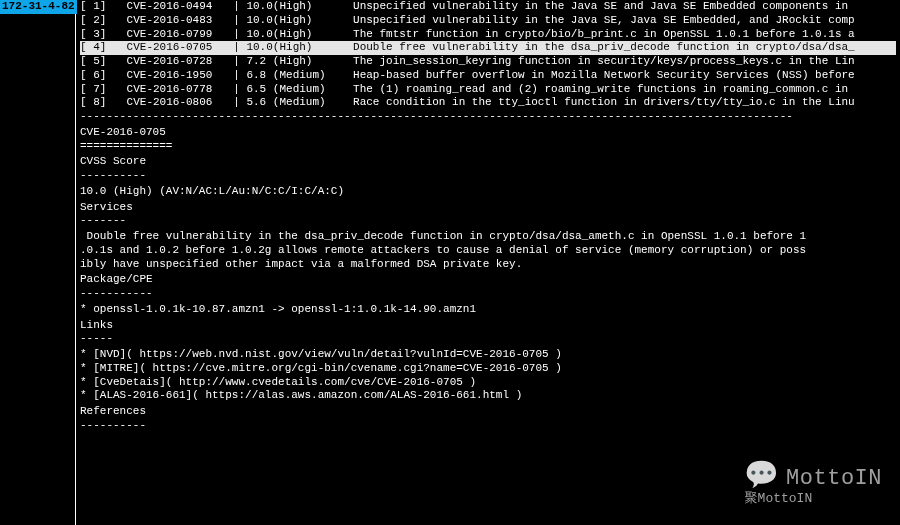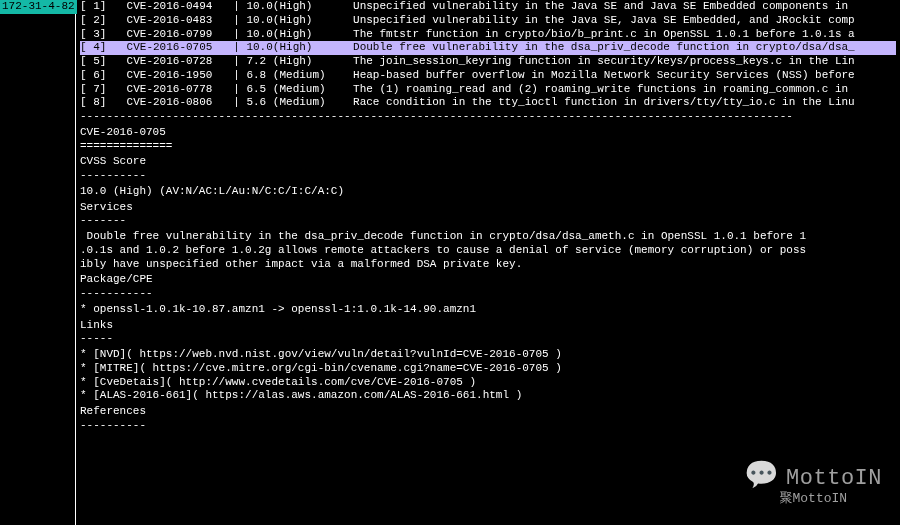--- a/index.html
+++ b/index.html
@@ -1,29 +1,29 @@
 <!DOCTYPE html>
 <html><head>
 <meta charset="utf-8">
 <style>
   html,body{margin:0;padding:0;background:#000;width:900px;height:525px;overflow:hidden;font-family:Menlo,Consolas,"Courier New",monospace;font-size:11px;color:#fff;line-height:1.25}
   .root{position:relative;width:900px;height:525px}
-  .host{position:absolute;top:0;left:0;background:#14b8a6;color:#000;padding:0 2px;font-weight:normal}
+  .host{position:absolute;top:0;left:0;background:#0ea5e9;color:#000;padding:0 2px;font-weight:bold}
   .panes{display:flex;width:900px;height:525px}
   .left{width:75px;flex:none;border-right:1px solid #fff}
   .right{flex:1;padding:0 4px 4px 4px;overflow:hidden}
   .row{white-space:pre}
-  .row.sel{background:#c4b5fd;color:#000}
+  .row.sel{background:#e5e5e5;color:#000}
   .row .idx{display:inline-block;width:40px}
   .row .cve{display:inline-block;width:100px}
   .row .score{display:inline-block;width:100px}
   .row .desc{display:inline-block}
   .hr{color:#fff}
   .section{margin-top:2px}
-  .watermark{position:absolute;right:18px;bottom:18px;text-align:center;color:#bbb;opacity:.85;pointer-events:none}
+  .watermark{position:absolute;right:18px;bottom:18px;text-align:left;color:#bbb;opacity:.85;pointer-events:none}
   .watermark .bubble{font-size:28px}
   .watermark .brand{font-size:22px;letter-spacing:.5px}
   .watermark .brandsub{font-size:13px;margin-top:-3px}
 </style>
 </head>
 <body>
 <div class="root">
 
   <div class="host">172-31-4-82</div>
 

